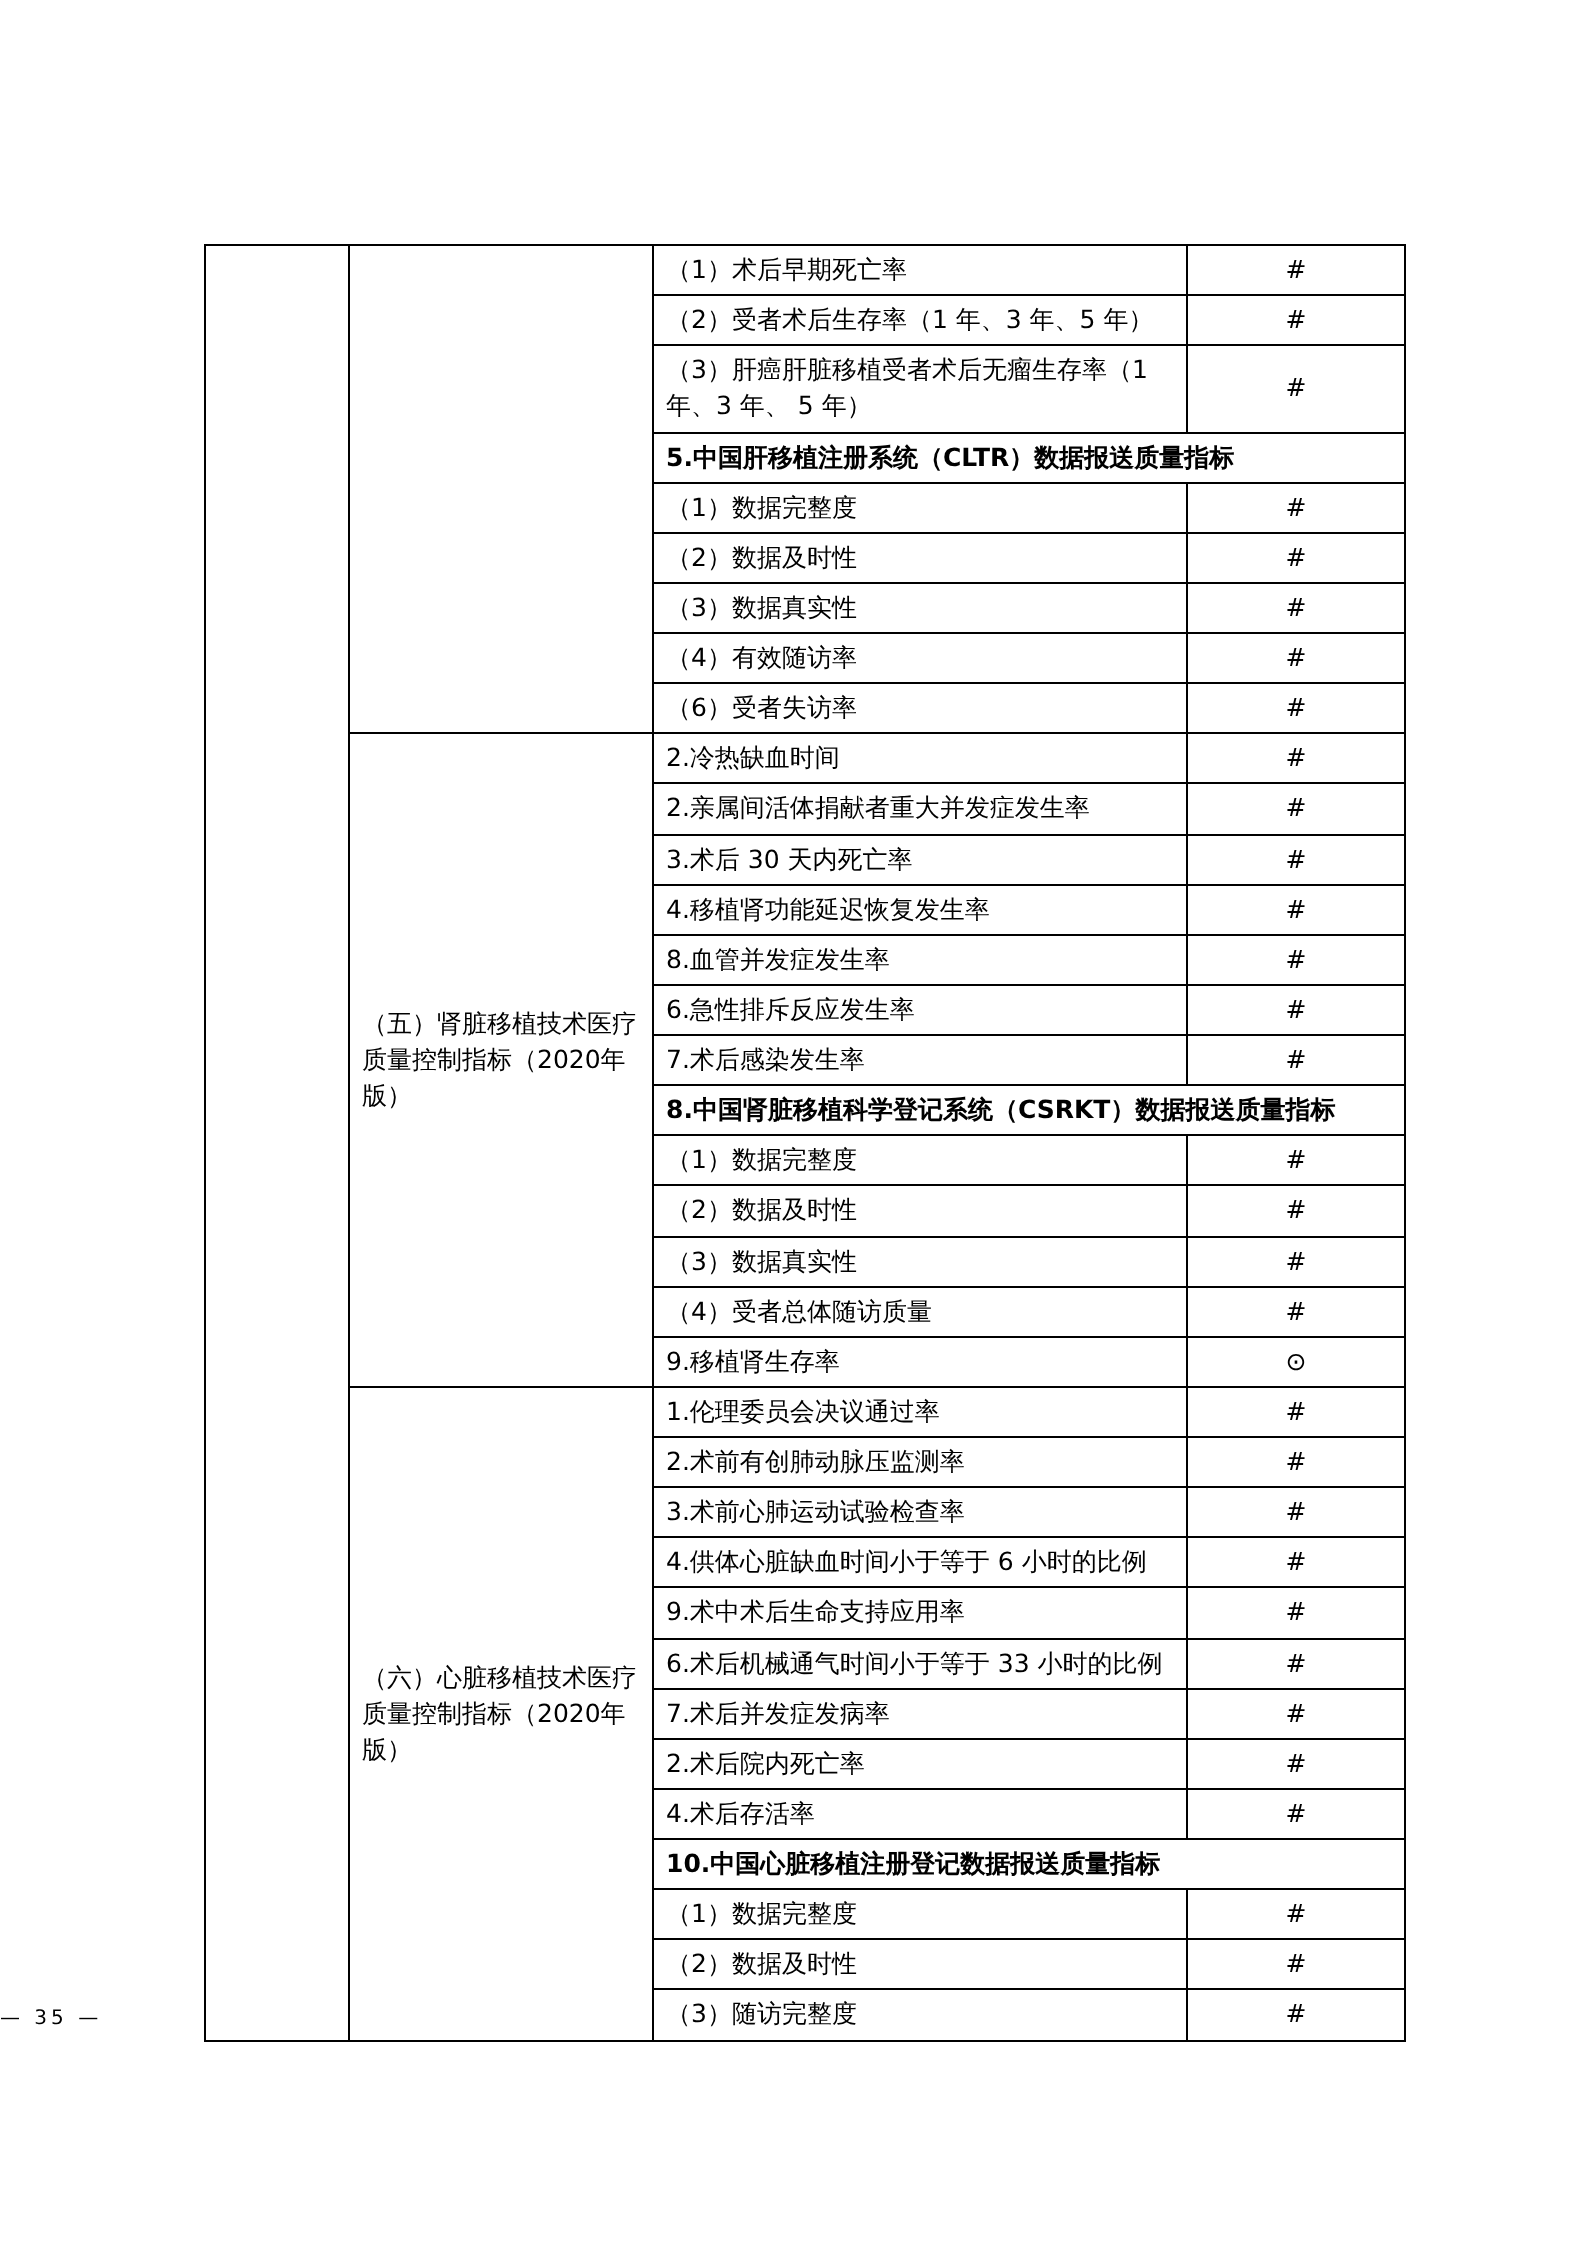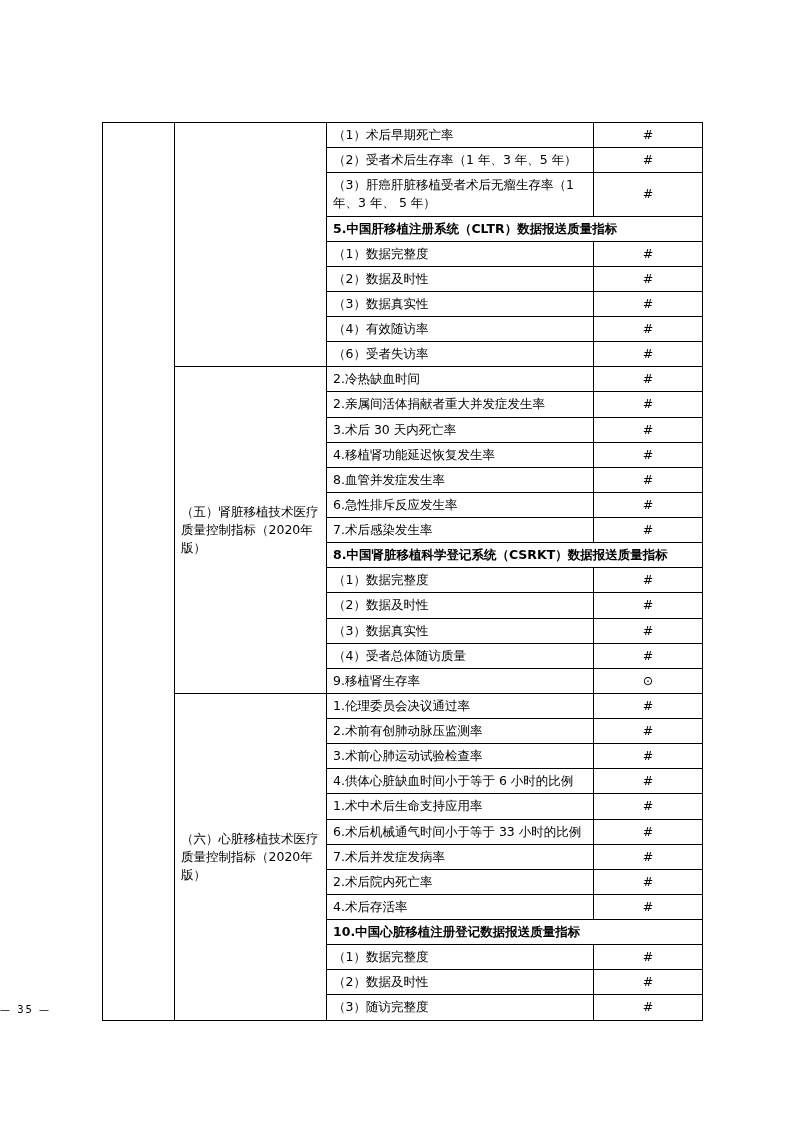--- a/index.html
+++ b/index.html
@@ -173,21 +173,21 @@
       </tr>
       <tr>
         <td class="col-c item">3.术前心肺运动试验检查率</td>
         <td class="col-d">#</td>
       </tr>
       <tr>
         <td class="col-c item">4.供体心脏缺血时间小于等于 6 小时的比例</td>
         <td class="col-d">#</td>
       </tr>
       <tr>
-        <td class="col-c item">1.术中术后生命支持应用率</td>
+        <td class="col-c item">9.术中术后生命支持应用率</td>
         <td class="col-d">#</td>
       </tr>
       <tr>
         <td class="col-c item">6.术后机械通气时间小于等于 33 小时的比例</td>
         <td class="col-d">#</td>
       </tr>
       <tr>
         <td class="col-c item">7.术后并发症发病率</td>
         <td class="col-d">#</td>
       </tr>

